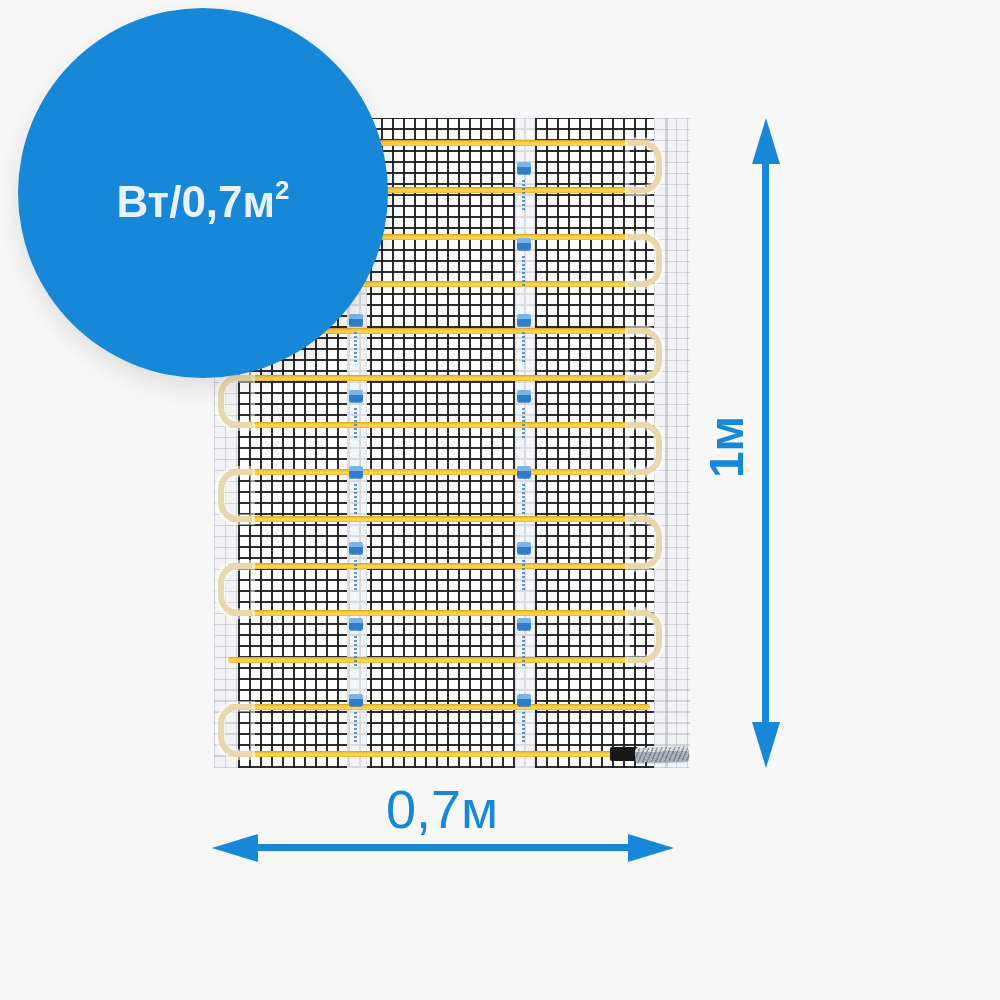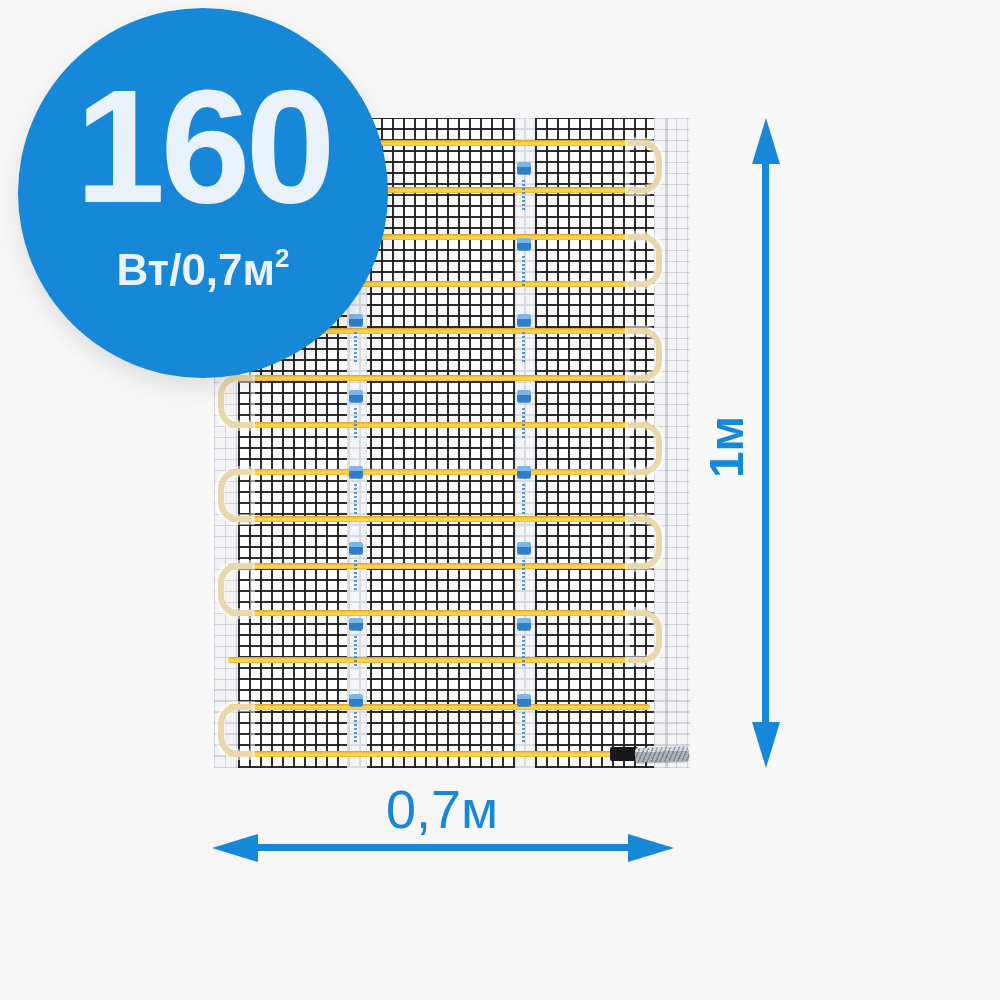--- a/index.html
+++ b/index.html
@@ -190,21 +190,20 @@
       <div class="stamp-text" style="left: 308px; top: 366px;"></div>
       <div class="stamp" style="left: 303px; top: 424px;"></div>
       <div class="stamp-text" style="left: 308px; top: 442px;"></div>
       <div class="stamp" style="left: 303px; top: 500px;"></div>
       <div class="stamp-text" style="left: 308px; top: 518px;"></div>
       <div class="stamp" style="left: 303px; top: 576px;"></div>
       <div class="stamp-text" style="left: 308px; top: 594px;"></div>
     </div>
 
   <div class="badge">
-    <div class="badge-value">160</div>
     <div class="badge-unit"><span>Вт/0,7м</span><sup>2</sup></div>
   </div>
 
   <div class="v-arrow">
     <div class="head-up"></div>
     <div class="shaft"></div>
     <div class="head-down"></div>
   </div>
   <div class="v-label">1м</div>
 

